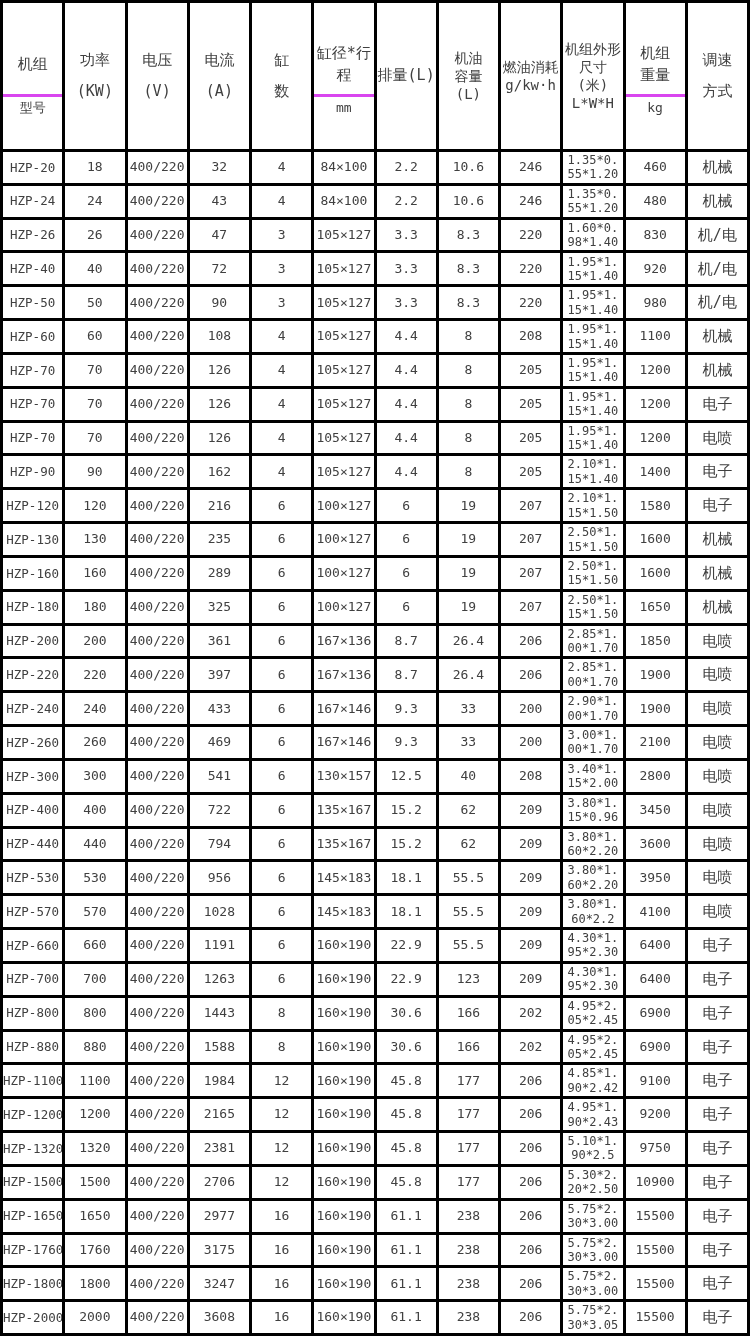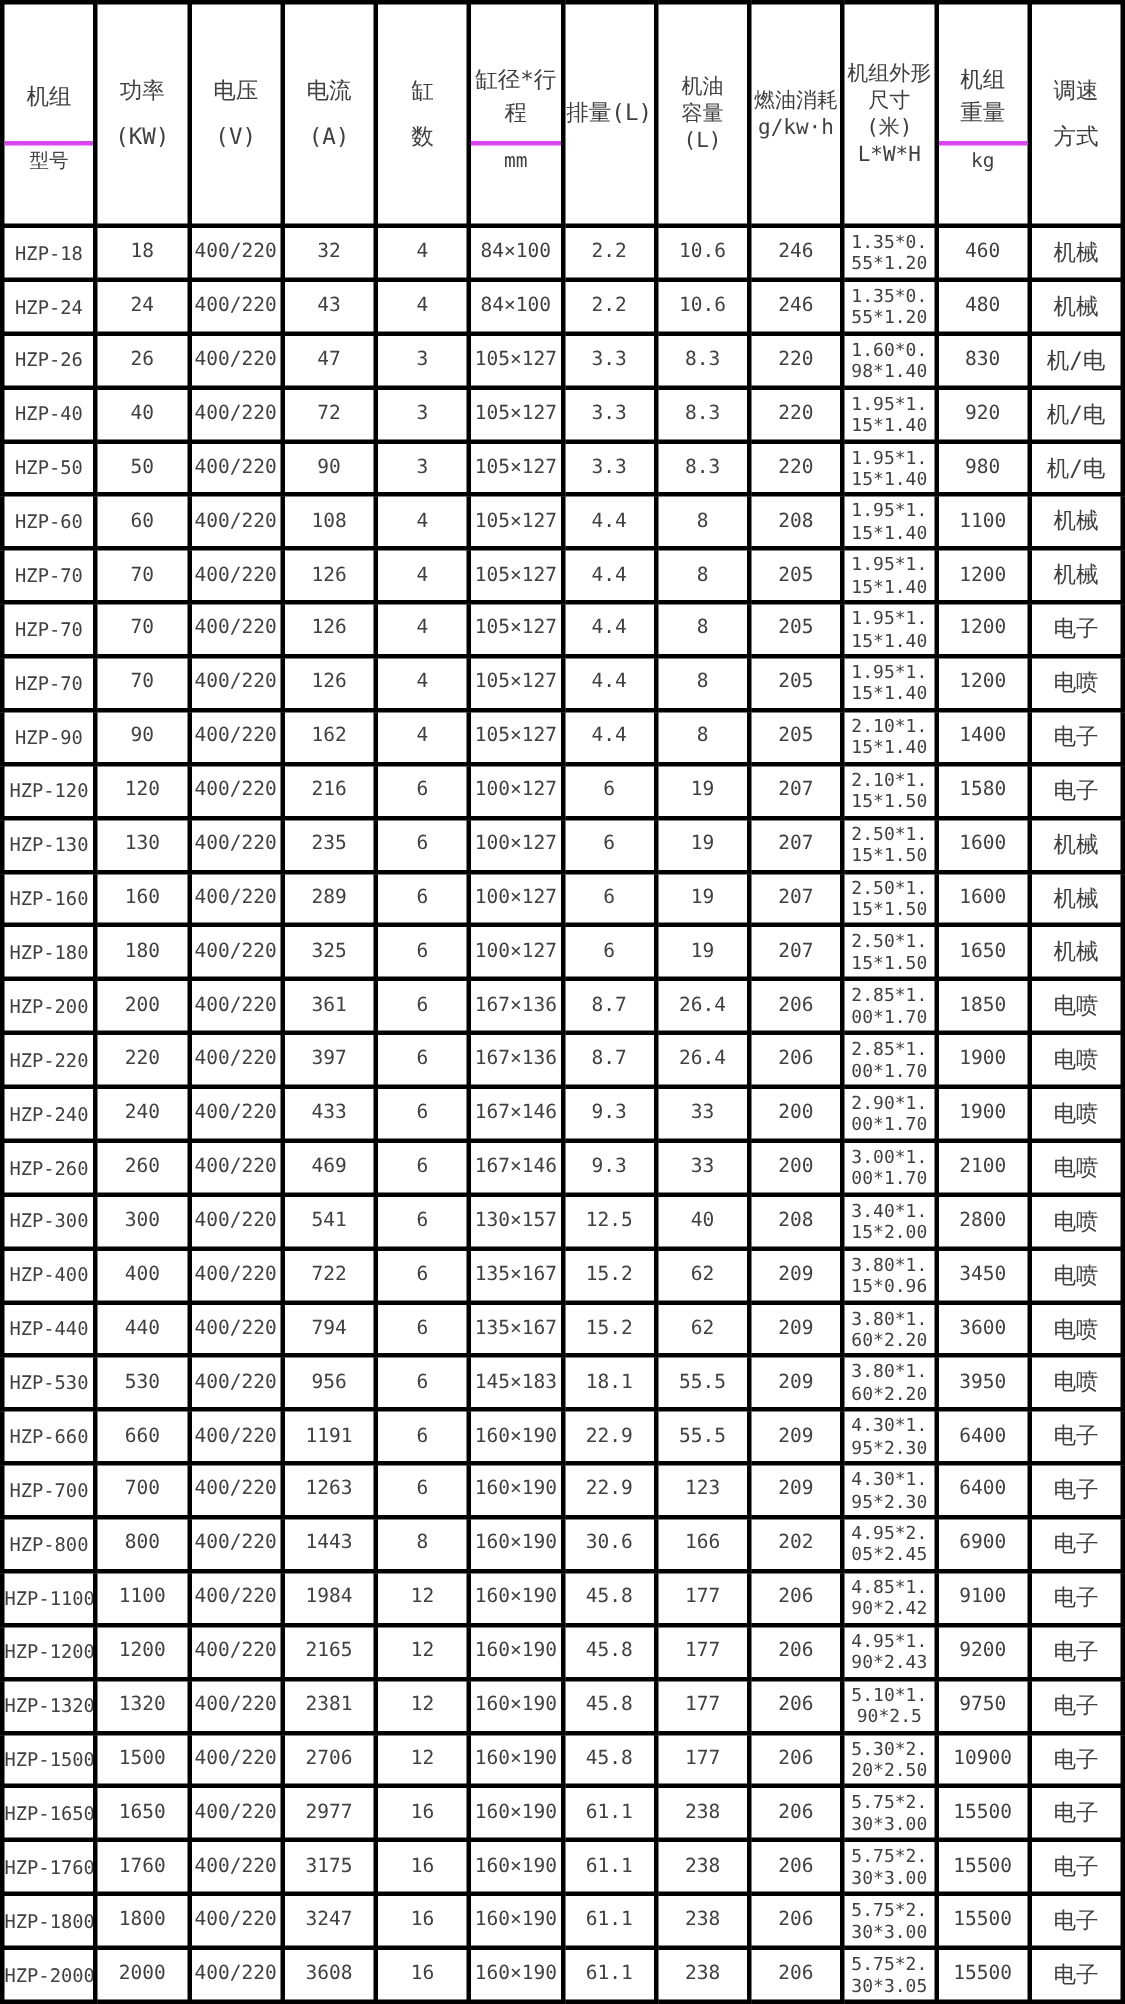--- a/index.html
+++ b/index.html
@@ -79,21 +79,21 @@
 重量</div>
           <div class="split-bot">kg</div>
         </div>
       </th>
       <th>调速
 方式</th>
     </tr>
   </thead>
   <tbody id="tbody">
       <tr>
-        <td class="c0">HZP-18</td>
+        <td class="c0">HZP-20</td>
         <td class="c1">18</td>
         <td class="c2">400/220</td>
         <td class="c3">32</td>
         <td class="c4">4</td>
         <td class="c5">84×100</td>
         <td class="c6">2.2</td>
         <td class="c7">10.6</td>
         <td class="c8">246</td>
         <td class="c9">1.35*0.55*1.20</td>
         <td class="c10">460</td>
@@ -387,20 +387,34 @@
         <td class="c4">6</td>
         <td class="c5">145×183</td>
         <td class="c6">18.1</td>
         <td class="c7">55.5</td>
         <td class="c8">209</td>
         <td class="c9">3.80*1.60*2.20</td>
         <td class="c10">3950</td>
         <td class="c11">电喷</td>
       </tr>
       <tr>
+        <td class="c0">HZP-570</td>
+        <td class="c1">570</td>
+        <td class="c2">400/220</td>
+        <td class="c3">1028</td>
+        <td class="c4">6</td>
+        <td class="c5">145×183</td>
+        <td class="c6">18.1</td>
+        <td class="c7">55.5</td>
+        <td class="c8">209</td>
+        <td class="c9">3.80*1.60*2.2</td>
+        <td class="c10">4100</td>
+        <td class="c11">电喷</td>
+      </tr>
+      <tr>
         <td class="c0">HZP-660</td>
         <td class="c1">660</td>
         <td class="c2">400/220</td>
         <td class="c3">1191</td>
         <td class="c4">6</td>
         <td class="c5">160×190</td>
         <td class="c6">22.9</td>
         <td class="c7">55.5</td>
         <td class="c8">209</td>
         <td class="c9">4.30*1.95*2.30</td>
@@ -429,20 +443,34 @@
         <td class="c4">8</td>
         <td class="c5">160×190</td>
         <td class="c6">30.6</td>
         <td class="c7">166</td>
         <td class="c8">202</td>
         <td class="c9">4.95*2.05*2.45</td>
         <td class="c10">6900</td>
         <td class="c11">电子</td>
       </tr>
       <tr>
+        <td class="c0">HZP-880</td>
+        <td class="c1">880</td>
+        <td class="c2">400/220</td>
+        <td class="c3">1588</td>
+        <td class="c4">8</td>
+        <td class="c5">160×190</td>
+        <td class="c6">30.6</td>
+        <td class="c7">166</td>
+        <td class="c8">202</td>
+        <td class="c9">4.95*2.05*2.45</td>
+        <td class="c10">6900</td>
+        <td class="c11">电子</td>
+      </tr>
+      <tr>
         <td class="c0">HZP-1100</td>
         <td class="c1">1100</td>
         <td class="c2">400/220</td>
         <td class="c3">1984</td>
         <td class="c4">12</td>
         <td class="c5">160×190</td>
         <td class="c6">45.8</td>
         <td class="c7">177</td>
         <td class="c8">206</td>
         <td class="c9">4.85*1.90*2.42</td>

